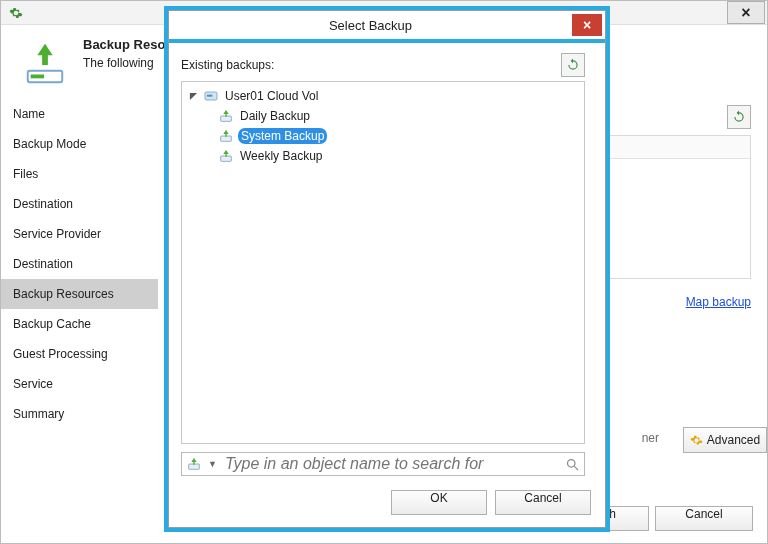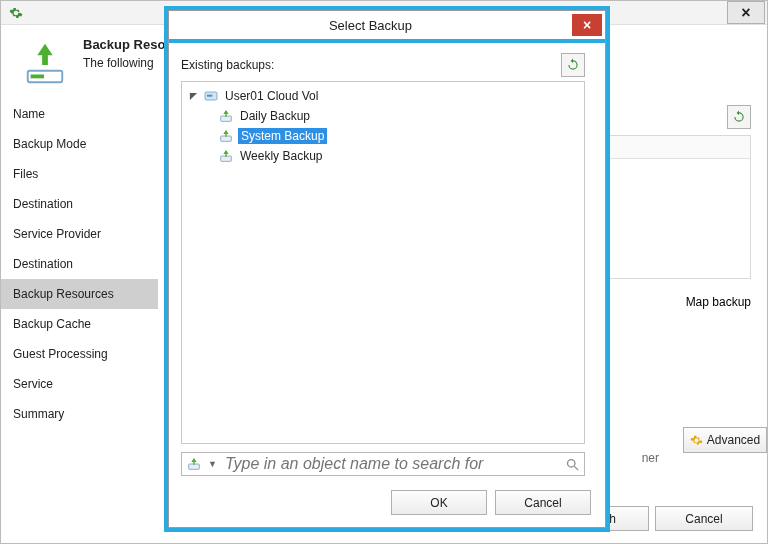--- a/index.html
+++ b/index.html
@@ -102,21 +102,22 @@
     border: 1px solid #d9d9d9;
   }
   .grid-header {
     height: 22px;
     border-bottom: 1px solid #e2e2e2;
     background: #fafafa;
   }
   .map-link {
     position: absolute;
     right: 16px; top: 200px;
-    color: #000000;
+    color: #1d4ed8;
+    text-decoration: underline;
   }
 
   .side-right {
     position: absolute;
     right: 16px;
     top: 338px;
     color: #6b6b6b;
   }
 
   .adv-button {
@@ -138,21 +139,21 @@
     position: absolute;
     bottom: 12px; right: 14px;
     display:flex; gap:6px;
   }
   .btn {
     height: 23px;
     min-width: 76px;
     padding: 0 10px;
     border: 1px solid #b0b0b0;
     background: linear-gradient(#fdfdfd,#ececec);
-    display:flex; align-items:center; justify-content:center;
+    display:flex; align-items:flex-start; justify-content:center;
   }
 
   
   .modal {
     position: absolute;
     left: 168px; top: 10px;
     width: 438px; height: 518px;
     background: #fff;
     border: 1px solid #9a9a9a;
     box-shadow: 0 0 0 4px #29abe2;
@@ -209,20 +210,21 @@
     height:20px;
     padding-left:4px;
     gap:4px;
     white-space:nowrap;
   }
   .tree-row.child { padding-left:34px; }
   .tree-row.selected .tree-label {
     background:#2e90e5;
     color:#fff;
     padding:1px 3px;
+    border-radius:7px;
   }
   .tree-toggle {
     width:11px; text-align:center; color:#666; font-size:10px;
     display:inline-flex; align-items:center; justify-content:center;
   }
   .tree-icon {
     width:16px; height:16px;
     display:inline-flex; align-items:center; justify-content:center;
   }
   .tree-label { padding:1px 2px; }
@@ -301,21 +303,21 @@
       <div class="reload-btn-main">
         <svg width="14" height="14" viewBox="0 0 24 24">
             <path fill="#3b8f3b" d="M12 4V1L8 5l4 4V6a6 6 0 11-6 6H4a8 8 0 108-8z"></path>
           </svg>
       </div>
       <div class="grid-area">
         <div class="grid-header"></div>
       </div>
       <a class="map-link">Map backup</a>
 
-      <div class="side-right" style="top:356px; right:108px;">ner</div>
+      <div class="side-right" style="top:336px; right:108px;">ner</div>
 
       <div class="adv-button">
         <span class="gear">
           <svg width="13" height="13" viewBox="0 0 24 24">
               <path fill="#e6a400" d="M12 8a4 4 0 100 8 4 4 0 000-8zm9 4l2 1.6-2 3.4-2.4-1a7 7 0 01-1.7 1l-.4 2.6h-4l-.4-2.6a7 7 0 01-1.7-1l-2.4 1-2-3.4 2-1.6A7 7 0 013 12l-2-1.6 2-3.4 2.4 1a7 7 0 011.7-1L7.6 3.4h4l.4 2.6a7 7 0 011.7 1l2.4-1 2 3.4-2 1.6c.1.3.1.7.1 1z"></path>
             </svg>
         </span>
         <span>Advanced</span>
       </div>
     </div>

